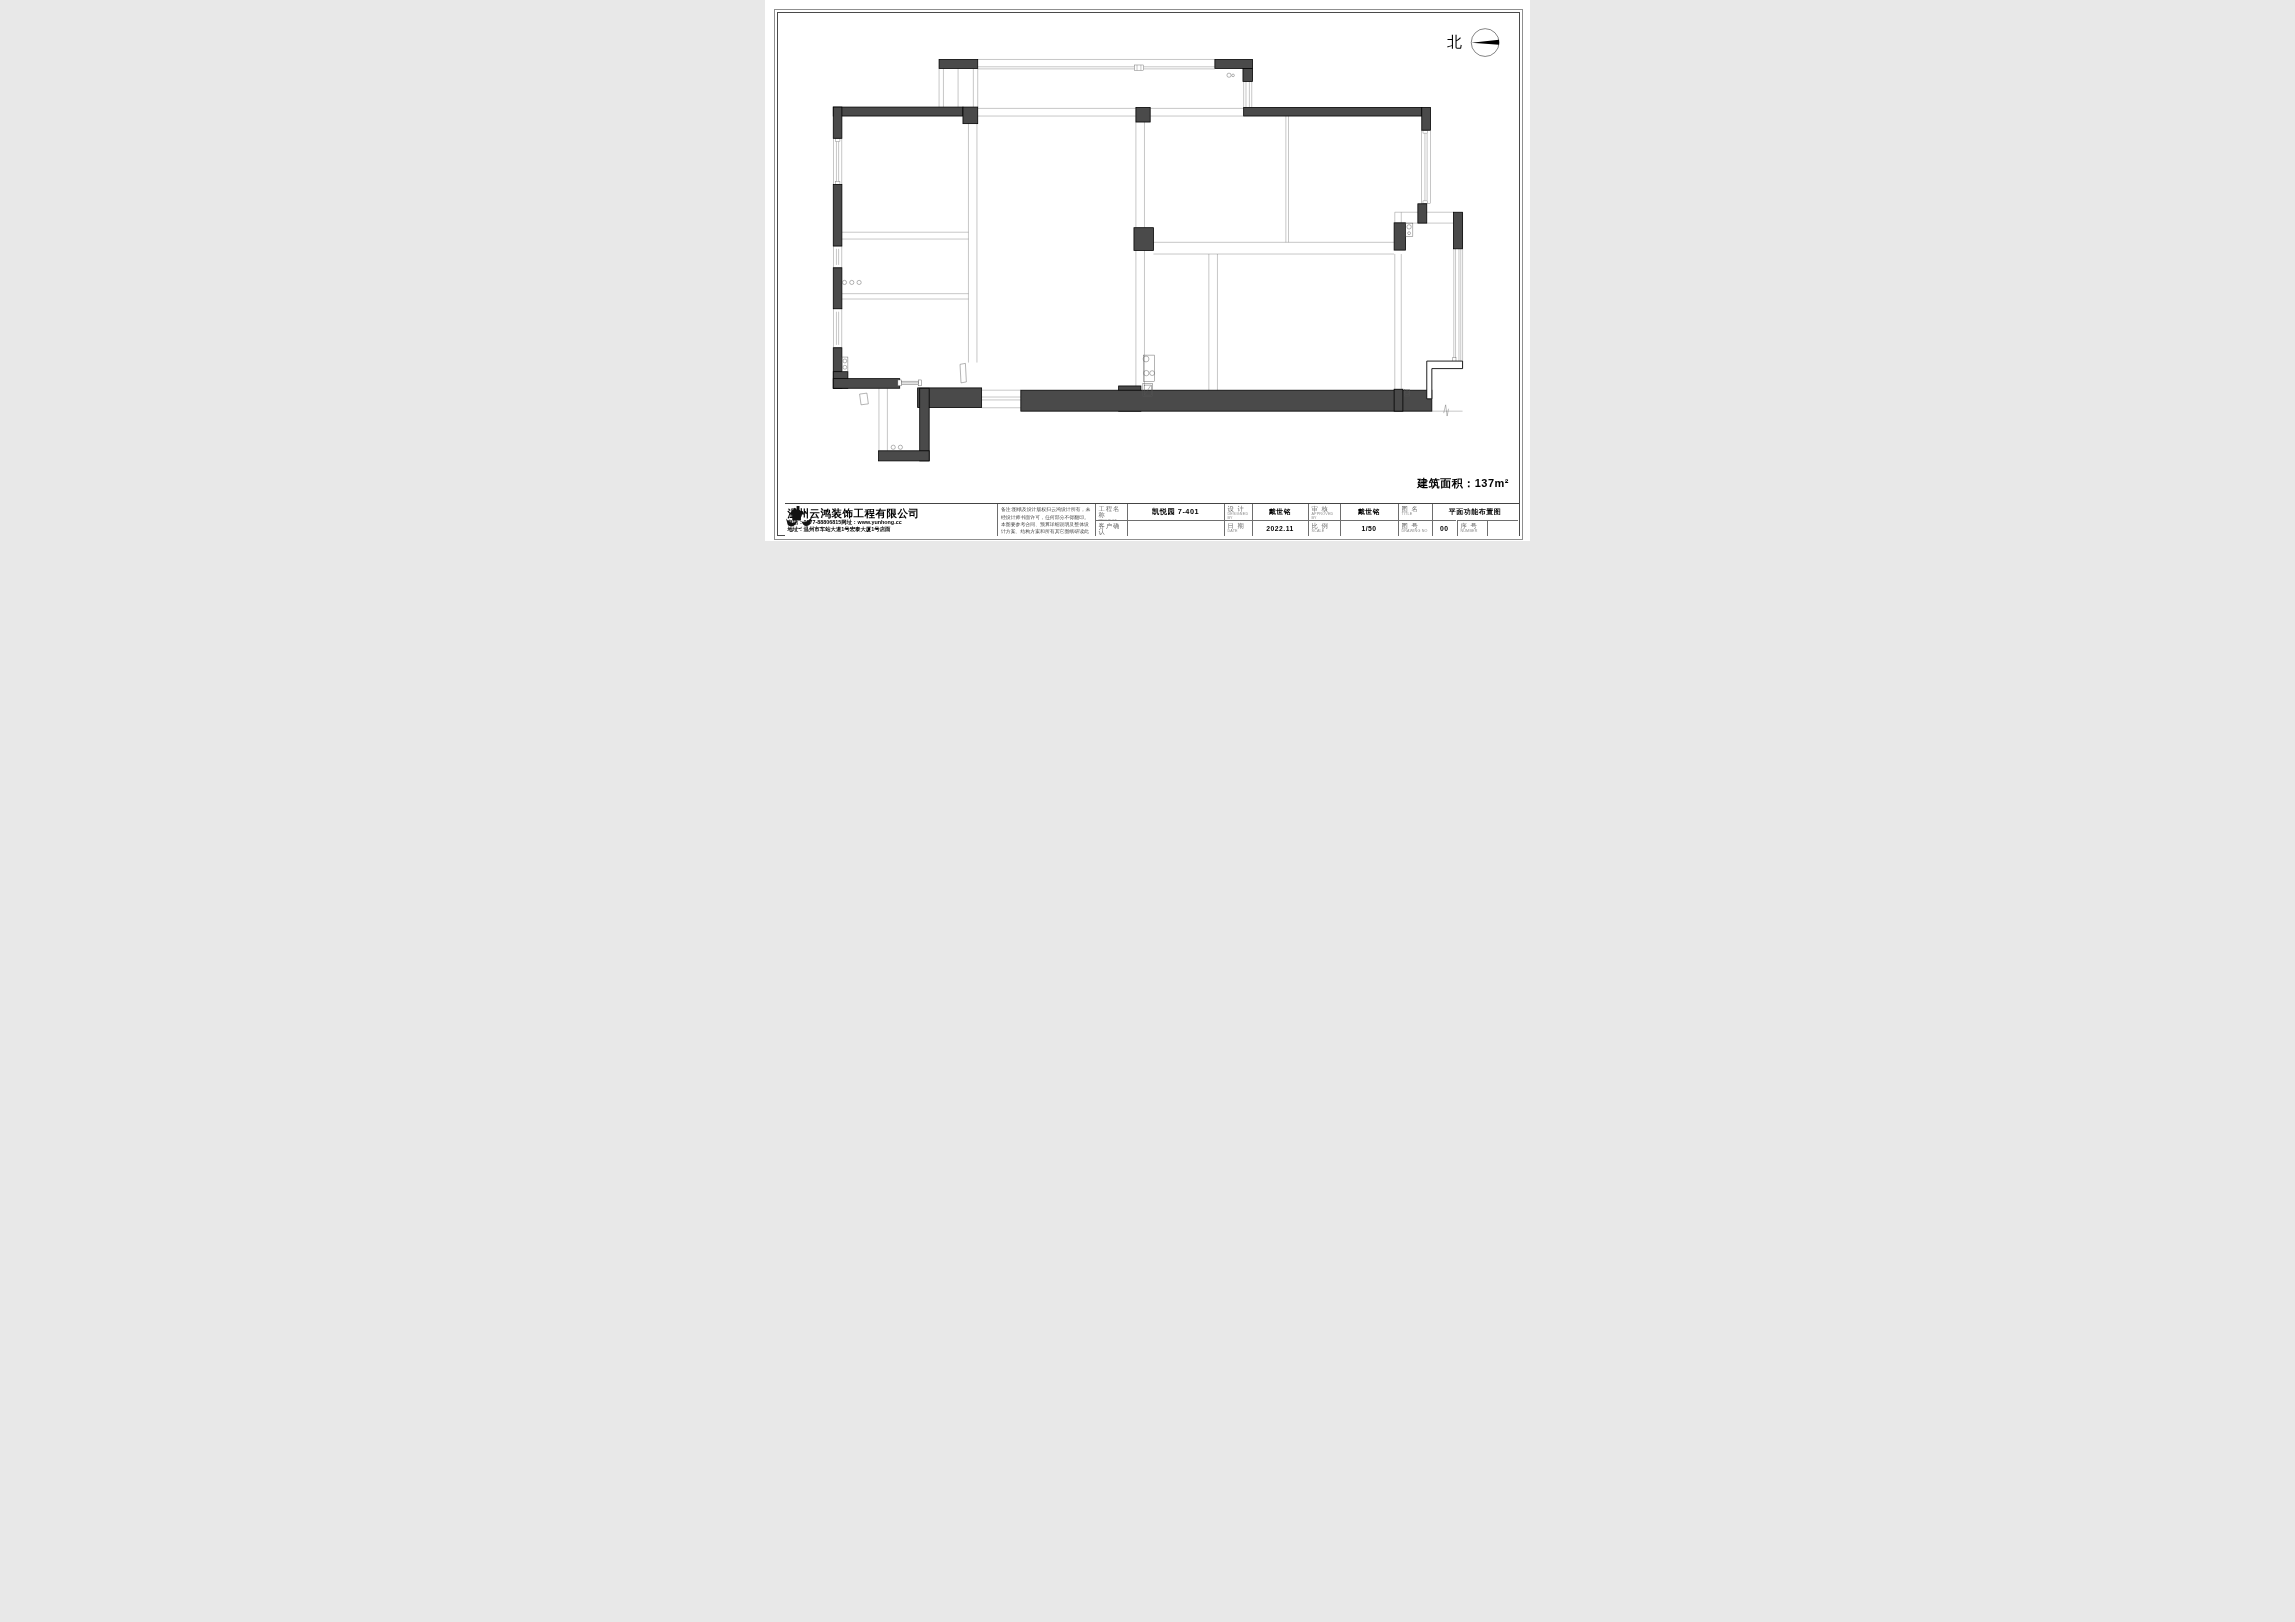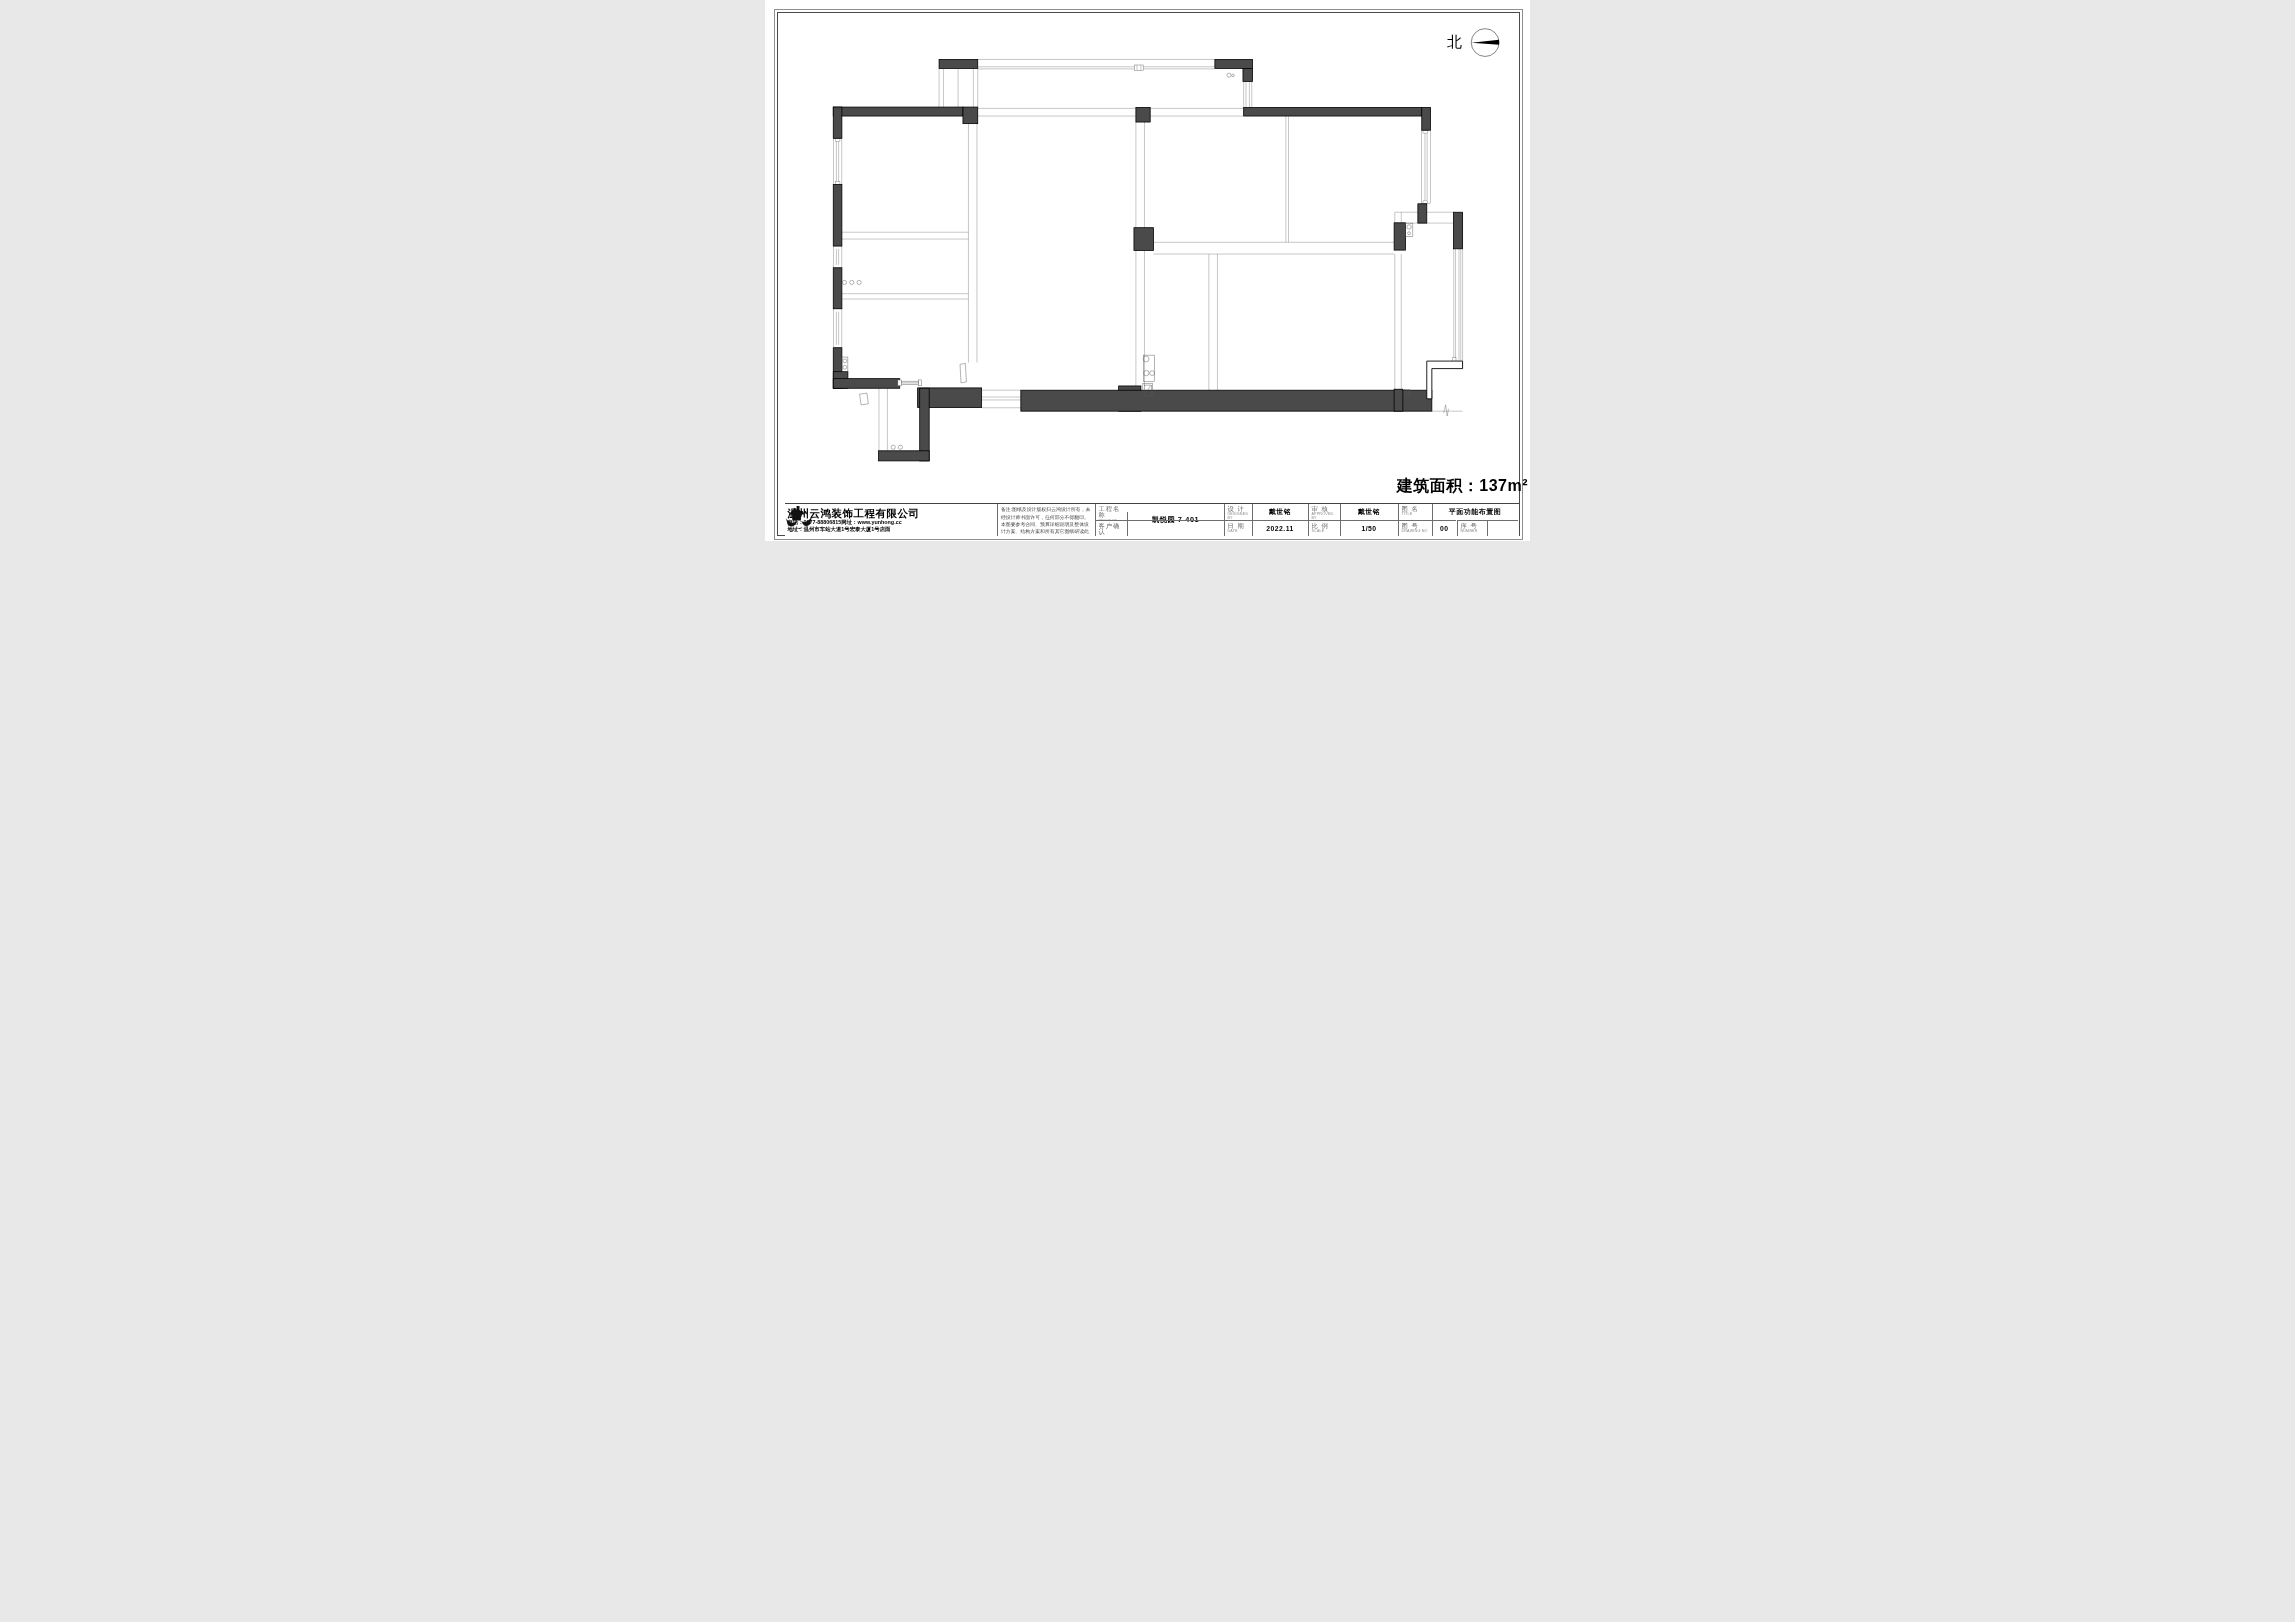--- a/index.html
+++ b/index.html
@@ -1,21 +1,21 @@
 <!DOCTYPE html>
 <html style="font-size:7.8px"><head>
 <meta charset="utf-8">
 <style>
   html,body{margin:0;padding:0;background:#e8e8e8;font-family:"Liberation Sans",sans-serif;}
   #sheet{position:relative;width:765px;height:541px;background:#ffffff;margin:0 auto;overflow:hidden;}
   .frame-outer{position:absolute;left:8.8px;top:8.8px;width:747px;height:529px;border:0.7px solid #8f8f8f;}
   .frame-inner{position:absolute;left:12.2px;top:12.2px;width:741px;height:522px;border:0.5px solid #4a4a4a;}
   svg{position:absolute;left:0;top:0;}
   .north-label{position:absolute;left:682px;top:33px;font-size:15px;color:#000;}
-  .area-label{position:absolute;right:2px;top:476px;font-size:16px;font-weight:bold;color:#000;letter-spacing:0.5px;white-space:nowrap;}
+  .area-label{position:absolute;right:21px;top:476px;font-size:11px;font-weight:bold;color:#000;letter-spacing:0.5px;white-space:nowrap;}
   
   #tb{position:absolute;left:19.5px;top:503px;width:734px;height:32px;border-top:0.7px solid #444;background:#fff;}
   .cell{position:absolute;box-sizing:border-box;border-left:0.5px solid #6e6e6e;overflow:hidden;}
   .cell.r2{border-top:0.5px solid #6e6e6e;}
   .lab-cn{display:block;font-size:6.3px;color:#666;letter-spacing:1px;padding:1.5px 0 0 2.9px;line-height:1.05;}
   .lab-en{display:block;font-size:3.7px;color:#8a8a8a;padding:0 0 0 2.9px;letter-spacing:0.2px;}
   .val{display:flex;align-items:center;justify-content:center;height:100%;font-size:6.8px;font-weight:bold;color:#000;letter-spacing:0.5px;}
   .company{display:flex;align-items:center;gap:4.9px;padding:2px 2.9px;height:100%;box-sizing:border-box;border-left:none;}
   .co-text{display:flex;flex-direction:column;justify-content:center;}
   .co-name{font-size:10.5px;font-weight:bold;color:#000;letter-spacing:0.5px;line-height:1.15;}
@@ -224,21 +224,21 @@
     </div>
 
     <div class="cell notes" style="left:212px;top:0;width:98px;height:32px;">
       <span>备注:图纸及设计版权归云鸿设计所有，未经设计师书面许可，任何部分不得翻印。本图要参考合同、预算详细说明及整体设计方案、结构方案和所有其它图纸研读此间发现任何差异，请立即通知设计师。</span>
     </div>
 
     <div class="cell" style="left:310px;top:0;width:32px;height:16px;">
       <span class="lab-cn">工程名称</span>
       <span class="lab-en">PROJECT</span>
     </div>
-    <div class="cell" style="left:342px;top:8px;width:97px;height:16px;">
+    <div class="cell" style="left:342px;top:0;width:97px;height:16px;">
       <div class="val" style="font-size:7.3px;">凯悦园 7-401</div>
     </div>
     <div class="cell r2" style="left:310px;top:16px;width:32px;height:16px;">
       <span class="lab-cn">客户确认</span>
       <span class="lab-en">CONFIRM</span>
     </div>
     <div class="cell r2" style="left:342px;top:16px;width:97px;height:16px;">
       <div class="val"></div>
     </div>
 

